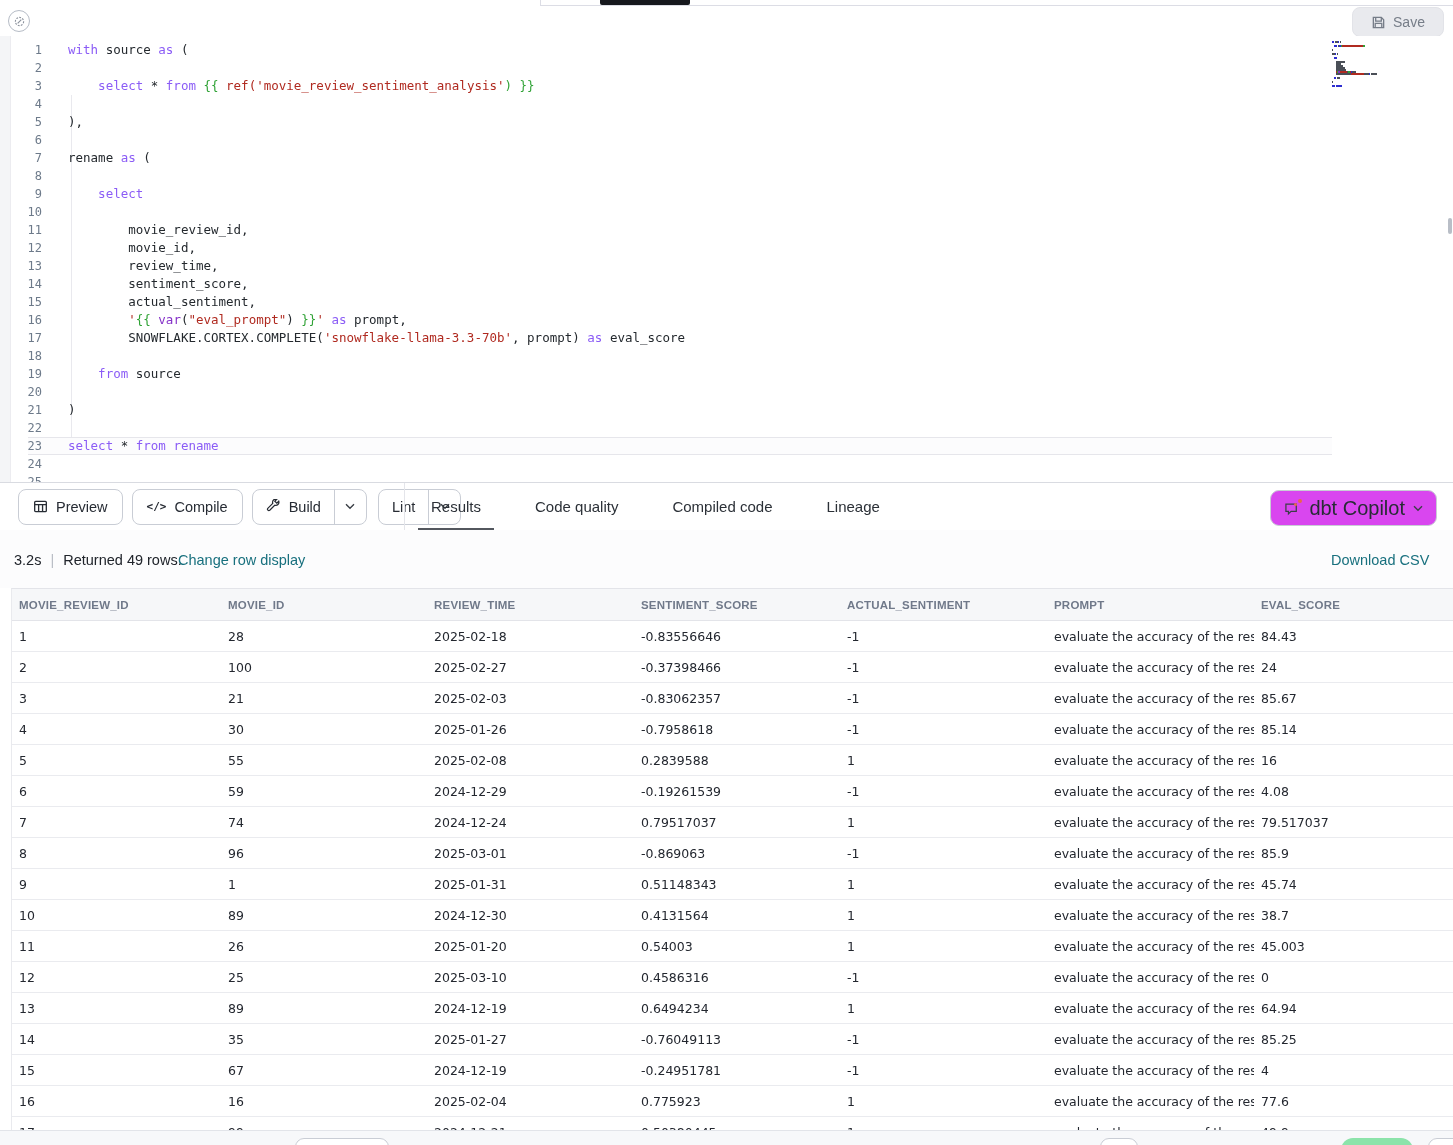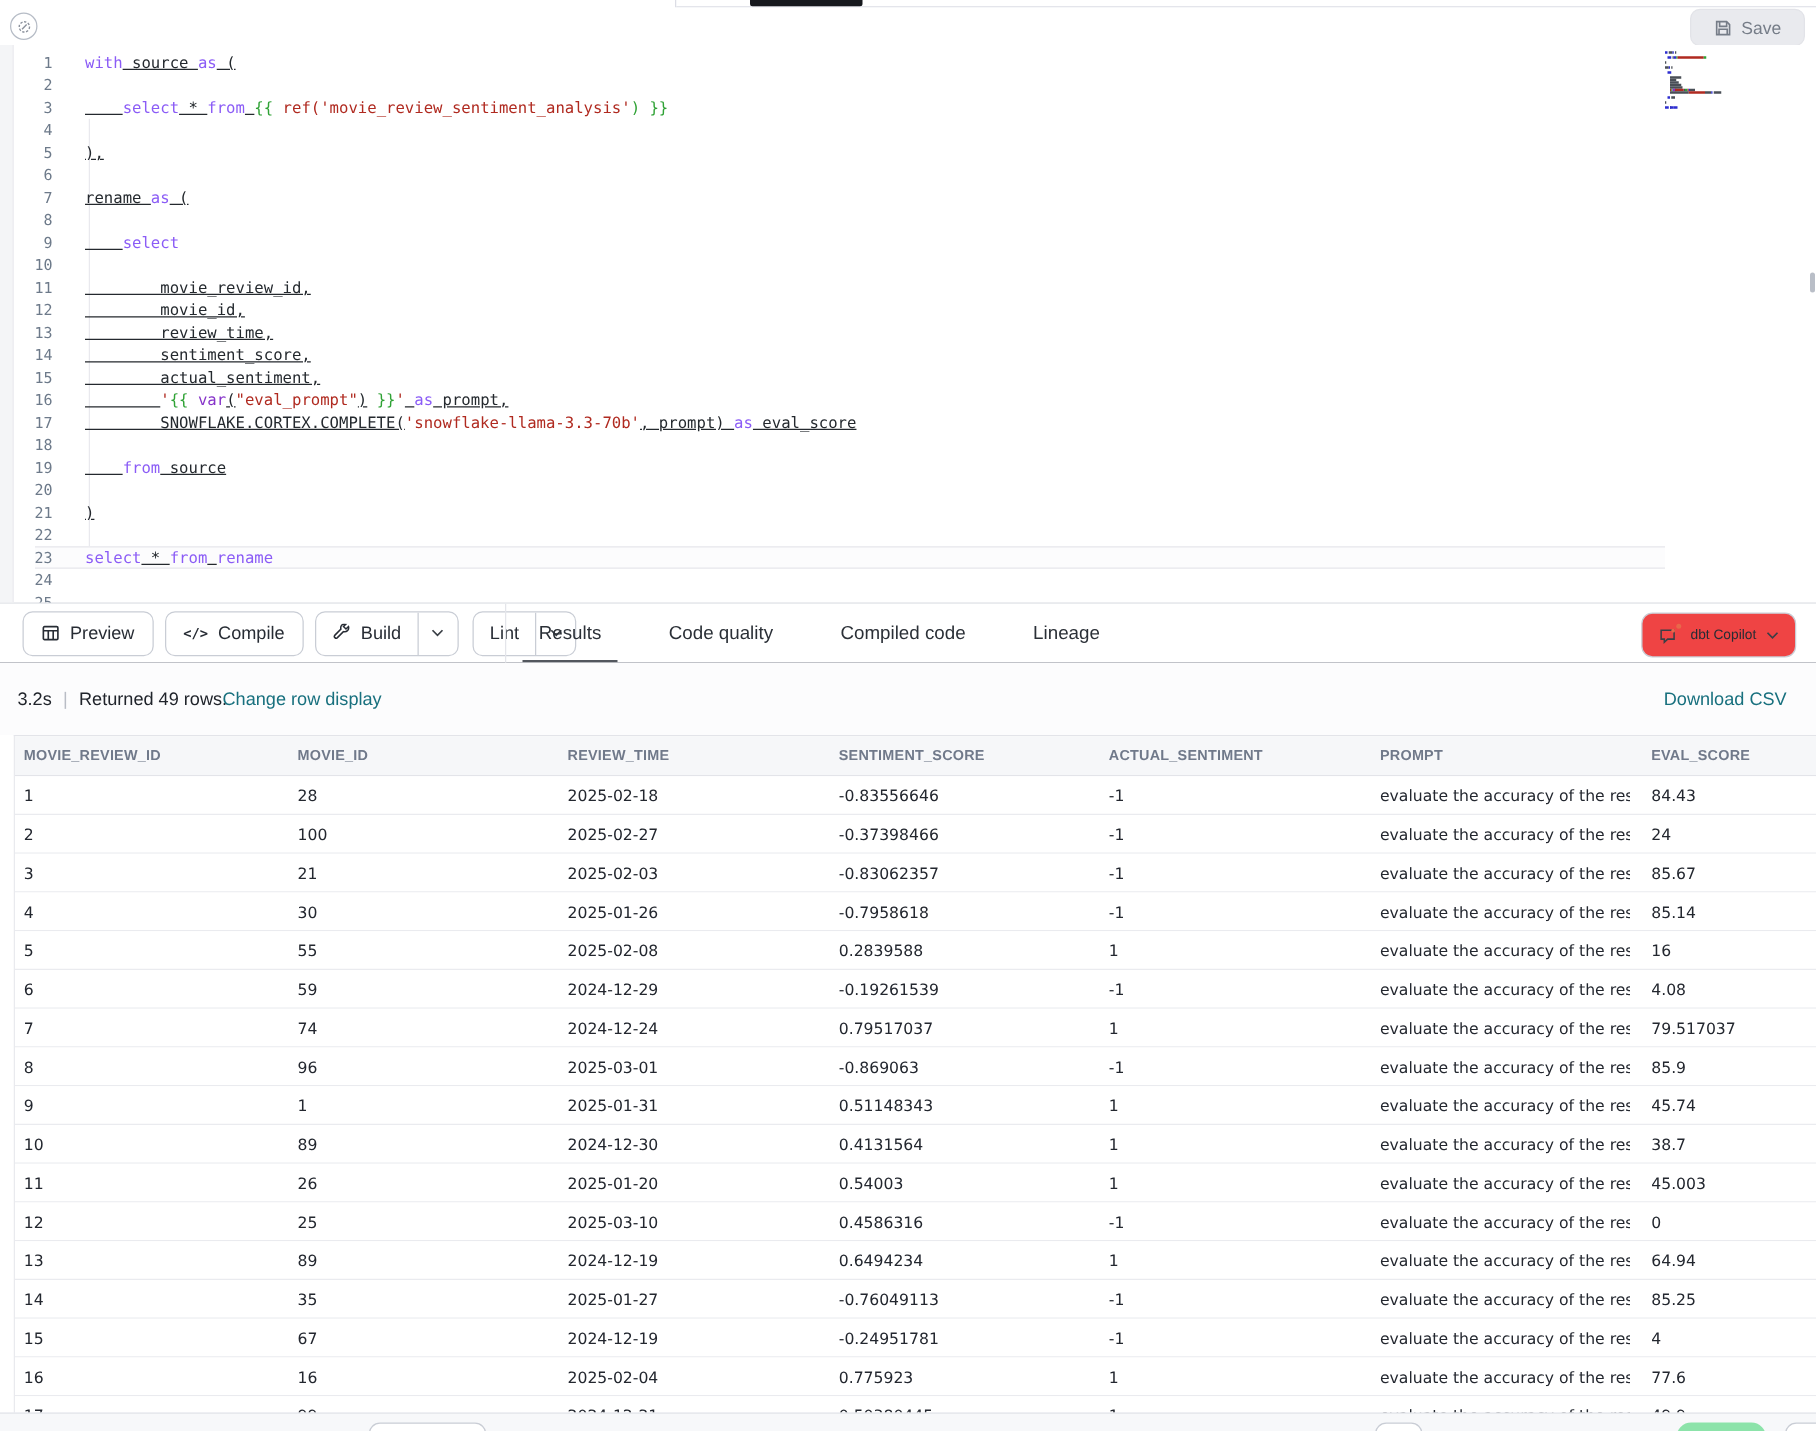--- a/index.html
+++ b/index.html
@@ -19,21 +19,21 @@
             color:#767d88;font-size:14px;cursor:pointer;}
 
   
   .editor{position:absolute;left:0;top:36px;width:1453px;height:446px;background:#ffffff;border-bottom:1px solid #d9dbe1;overflow:hidden;}
   .editor-leftstrip{position:absolute;left:0;top:0;width:10px;height:100%;background:#f4f5f7;border-right:1px solid #ececf0;}
   .gutter{position:absolute;left:10px;top:5px;width:32px;text-align:right;
           font-family:"DejaVu Sans Mono",monospace;font-size:12px;line-height:18px;color:#6d7a8a;}
   .code-lines{position:absolute;left:68px;top:5px;right:0;
           font-family:"DejaVu Sans Mono",monospace;font-size:12.5px;line-height:18px;white-space:pre;}
   .cl{height:18px;}
-  .tk-kw{color:#8b5cf6;} .tk-id{color:#24292e;text-decoration:underline;} .tk-str{color:#b02a20;} .tk-jj{color:#2fa235;} .tk-fn{color:#8633c9;}
+  .tk-kw{color:#8b5cf6;} .tk-id{color:#24292e;} .tk-str{color:#b02a20;} .tk-jj{color:#2fa235;} .tk-fn{color:#8633c9;}
   .indent-guide{position:absolute;left:71px;top:59px;width:1px;height:342px;background:#e9e9ee;}
   .cur-line{position:absolute;left:28px;top:401px;width:1304px;height:18px;background:#fcfcfd;
             border-top:1px solid #e6e6eb;border-bottom:1px solid #e6e6eb;box-sizing:border-box;}
   .minimap{position:absolute;right:11px;top:2px;width:110px;padding-top:3px;}
   .mm-line{height:2px;white-space:nowrap;font-size:0;}
   .mm-line span{display:inline-block;height:2px;vertical-align:top;}
   .mm-line .tk-kw{background:#2d2dd0;} .mm-line .tk-id{background:#4a4f57;}
   .mm-line .tk-str{background:#b02a20;} .mm-line .tk-jj{background:#2fa235;} .mm-line .tk-fn{background:#8633c9;}
   .scroll-thumb{position:absolute;right:1px;top:182px;width:4px;height:16px;background:#b9bec7;border-radius:2px;}
 
@@ -44,34 +44,34 @@
   .btn{height:34px;border:1px solid #c9cdd5;border-radius:8px;background:#fff;display:flex;align-items:center;
        gap:8px;padding:0 14px;font-size:14.5px;color:#272c34;cursor:pointer;}
   .btn svg{flex:0 0 auto;}
   .split{display:flex;height:34px;border:1px solid #c9cdd5;border-radius:8px;background:#fff;overflow:hidden;}
   .split .main{display:flex;align-items:center;gap:8px;padding:0 13px;font-size:14.5px;color:#272c34;cursor:pointer;}
   .split .caret{display:flex;align-items:center;justify-content:center;width:31px;border-left:1px solid #c9cdd5;cursor:pointer;}
   .code-glyph{font-family:"DejaVu Sans Mono",monospace;font-size:11px;font-weight:bold;color:#272c34;}
   .tabs{position:absolute;left:404px;top:0;height:47px;display:flex;align-items:center;}
   .tab{padding:0 27px;font-size:15px;color:#2b3037;height:100%;display:flex;align-items:center;cursor:pointer;position:relative;}
   .tab.active::after{content:"";position:absolute;left:14px;right:14px;bottom:0;height:2px;background:#53575e;}
-  .copilot-btn{position:absolute;right:16px;top:7px;height:34px;border:1px solid #c9cdd5;border-radius:9px;background:#ef4444;
-               display:flex;align-items:center;gap:8px;padding:0 13px;font-size:11px;color:#272c34;cursor:pointer;}
+  .copilot-btn{position:absolute;right:16px;top:7px;height:34px;border:1px solid #c9cdd5;border-radius:9px;background:#d946ef;
+               display:flex;align-items:center;gap:8px;padding:0 13px;font-size:20px;color:#272c34;cursor:pointer;}
 
   
   .statusbar{position:absolute;left:0;top:530px;width:1453px;height:58px;background:#fcfcfd;}
   .status-left{position:absolute;left:14px;top:22px;font-size:14.5px;color:#20242b;display:flex;gap:9px;align-items:center;}
   .status-sep{color:#b9bdc5;}
   .link{color:#18707e;cursor:pointer;font-size:14.5px;}
   .change-display{position:absolute;left:178px;top:22px;}
   .download-csv{position:absolute;right:2px;top:22px;width:120px;}
 
   
   .rtable{position:absolute;left:11px;top:588px;width:1442px;border-top:1px solid #e3e4e9;border-left:1px solid #e9eaee;}
-  .thead,.trow{display:grid;grid-template-columns:209px 206px 207px 206px 207px 207px 1fr;align-items:center;gap:10px;}
+  .thead,.trow{display:grid;grid-template-columns:209px 206px 207px 206px 207px 207px 1fr;align-items:center;}
   .thead{height:31px;background:#f6f7f9;border-bottom:1px solid #e3e4e9;}
   .thead div{padding-left:7px;font-size:11.5px;font-weight:bold;color:#70798a;letter-spacing:.2px;}
   .trow{height:30px;background:#fff;border-bottom:1px solid #eaebef;}
   .trow div{padding-left:7px;font-size:12.5px;color:#23272f;font-family:"DejaVu Sans",sans-serif;}
   .prompt-cell{display:flex;align-items:center;gap:6px;overflow:hidden;}
   .prompt-text{white-space:nowrap;}
 
   
   .bottombar{position:absolute;left:0;top:1130px;width:1453px;height:15px;background:#f7f8fa;border-top:1px solid #e2e4e9;}
   .pbtn{position:absolute;top:7px;height:24px;border:1px solid #c9cdd5;border-radius:9px;background:#fff;}

